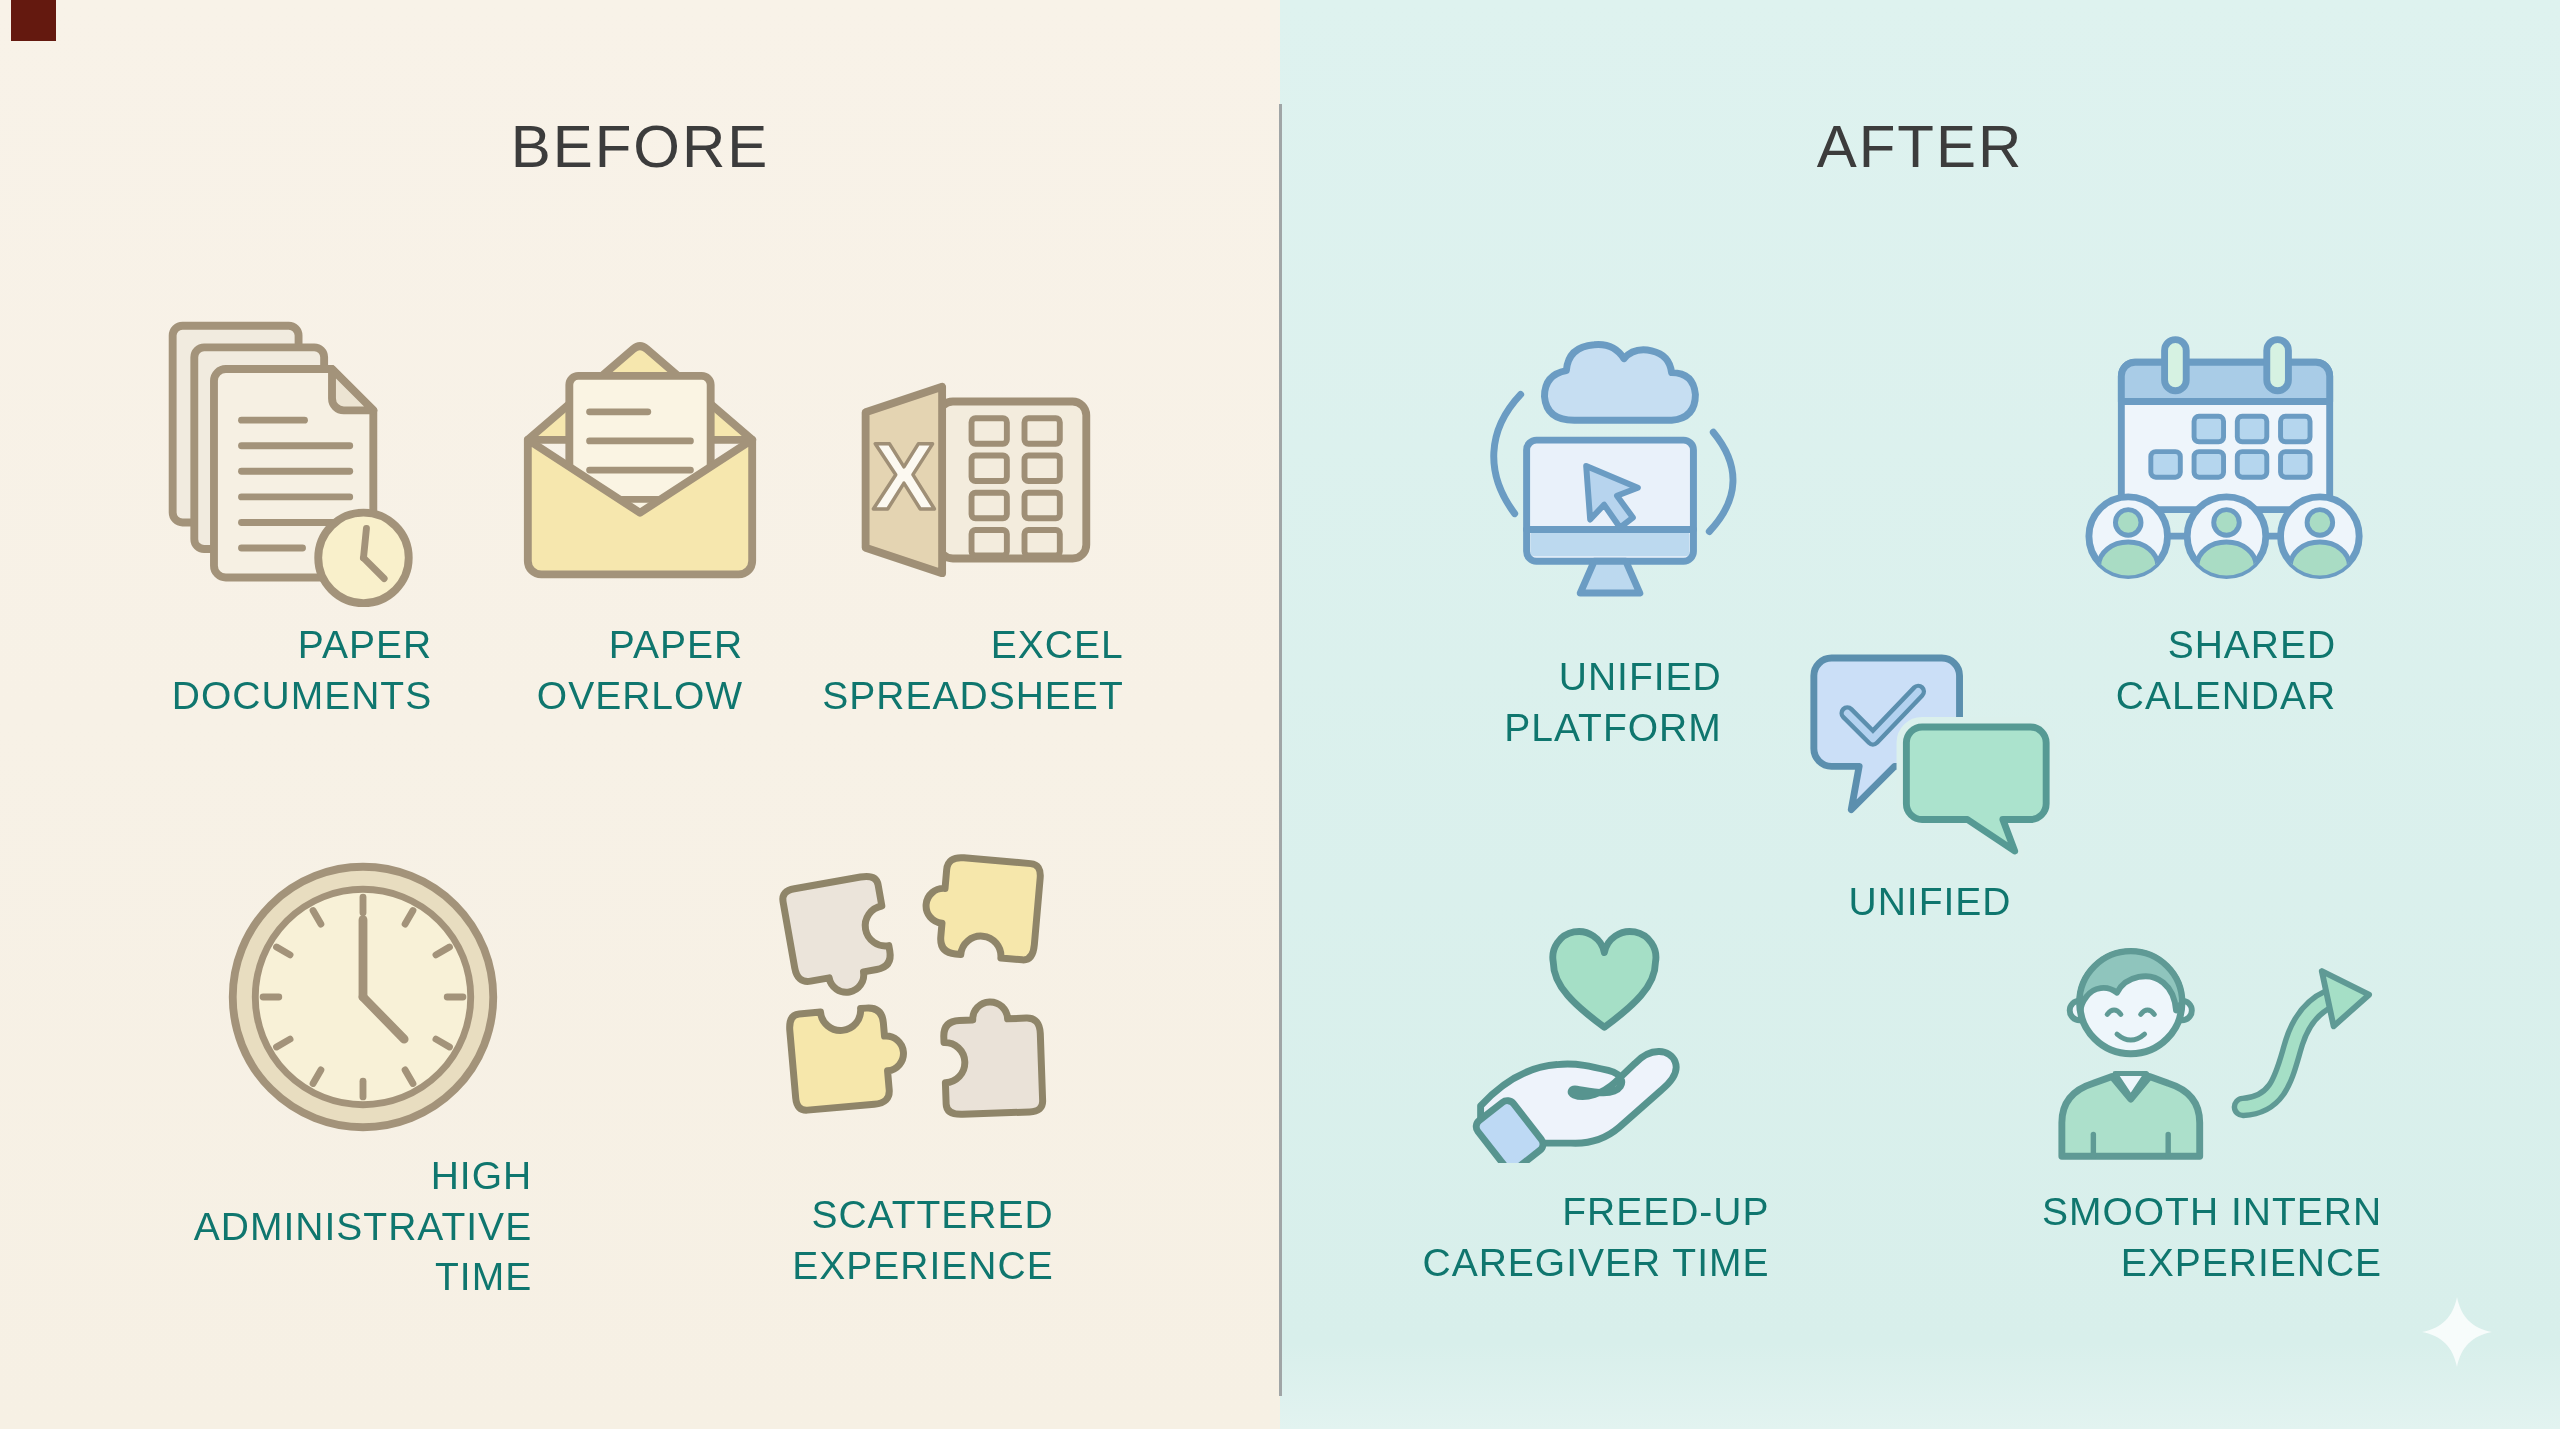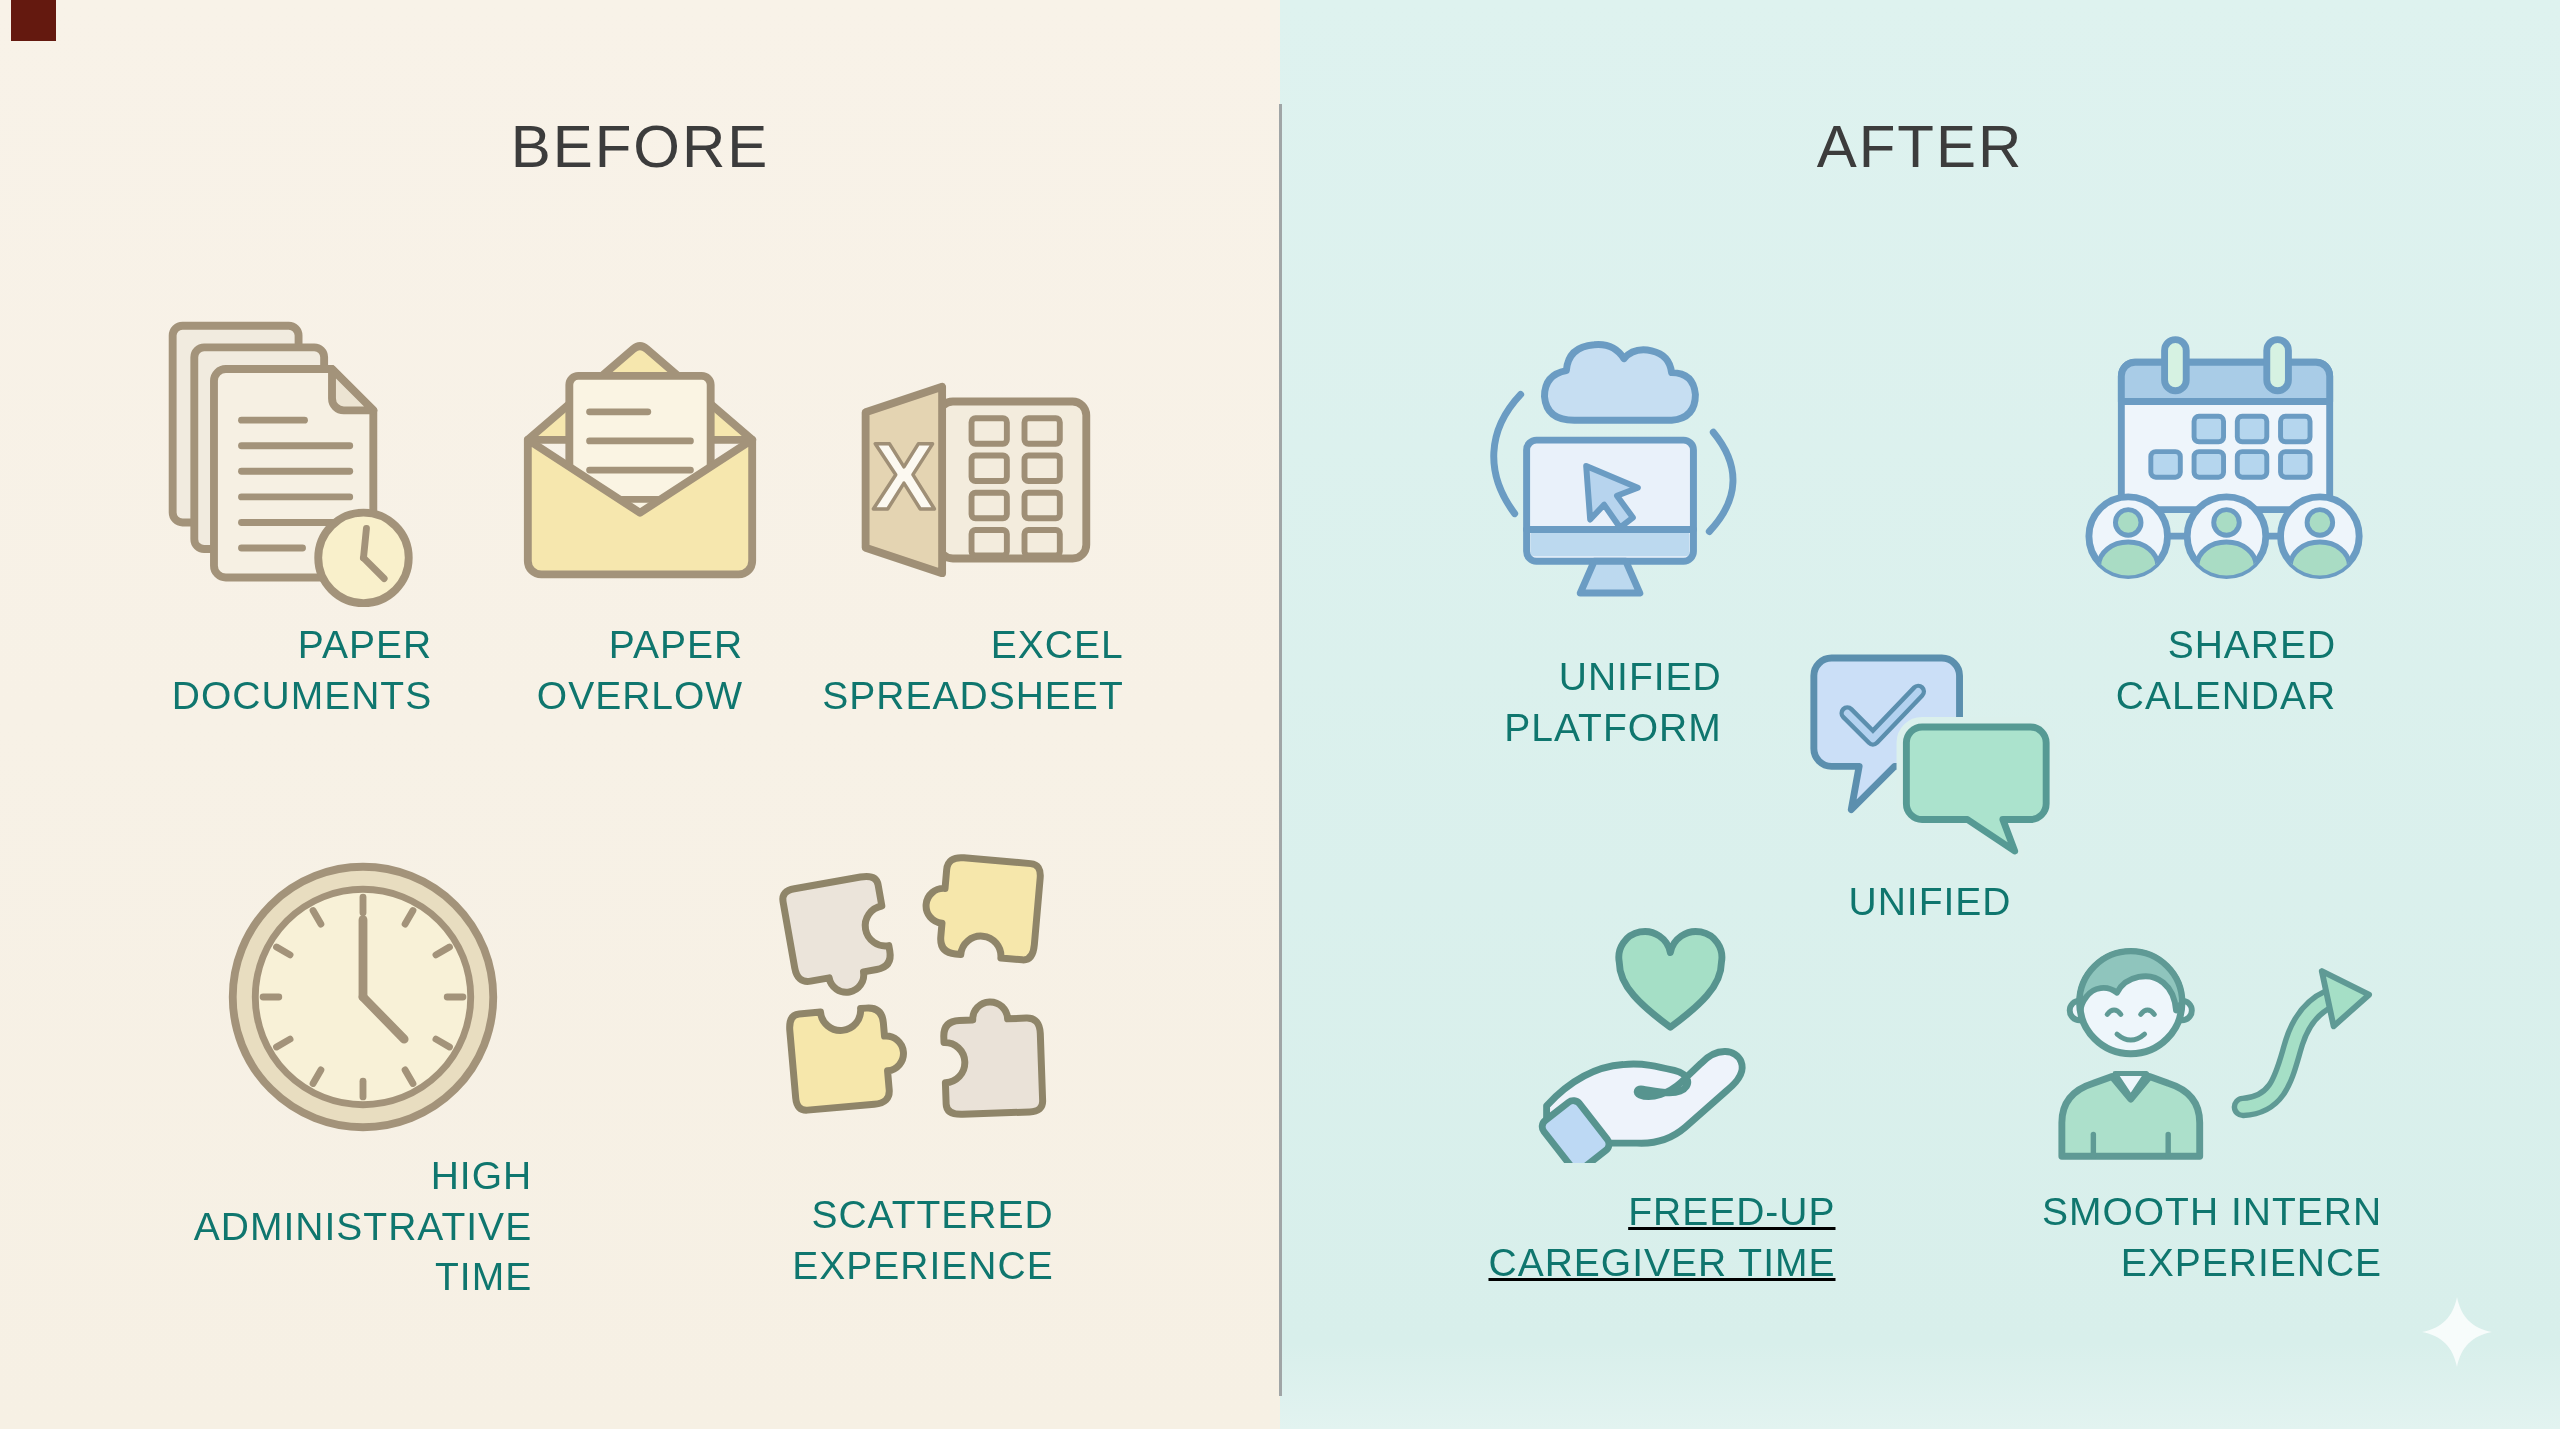--- a/index.html
+++ b/index.html
@@ -17,21 +17,21 @@
          font-weight:500;color:#0f766e;letter-spacing:1px;}
   
   .i-paper   {left:137px; top:300px; width:330px;} .i-paper .icon-box{height:320px;}
   .i-email   {left:475px; top:300px; width:330px;} .i-email .icon-box{height:320px;}
   .i-excel   {left:803px; top:300px; width:340px;} .i-excel .icon-box{height:320px;padding-top:40px;box-sizing:border-box;}
   .i-clock   {left:123px; top:849px; width:480px;} .i-clock .icon-box{height:296px;} .i-clock .label{margin-top:6px;}
   .i-puzzle  {left:703px; top:843px; width:440px;} .i-puzzle .icon-box{height:305px;} .i-puzzle .label{margin-top:42px;}
   .i-platform{left:1443px;top:300px; width:340px;gap:32px;} .i-platform .icon-box{height:320px;}
   .i-calendar{left:2046px;top:300px; width:360px;} .i-calendar .icon-box{height:320px;}
   .i-feedback{left:1760px;top:645px; width:340px;} .i-feedback .icon-box{height:222px;} .i-feedback .label{margin-top:10px;}
-  .i-hand    {left:1432px;top:915px; width:460px;text-decoration:underline;} .i-hand .icon-box{height:250px;} .i-hand .label{margin-top:22px;}
+  .i-hand    {left:1366px;top:915px; width:460px;} .i-hand .icon-box{height:250px;} .i-hand .label{margin-top:22px;}
   .i-person  {left:1972px;top:915px; width:480px;} .i-person .icon-box{height:250px;} .i-person .label{margin-top:22px;}
   .corner-mark{position:absolute;left:11px;top:0;width:45px;height:41px;background:#64190f;}
   .sparkle{position:absolute;left:2420px;top:1295px;width:74px;height:74px;}
 </style>
 </head>
 <body>
 
 <div class="stage">
 
   <div class="panel panel-before">

